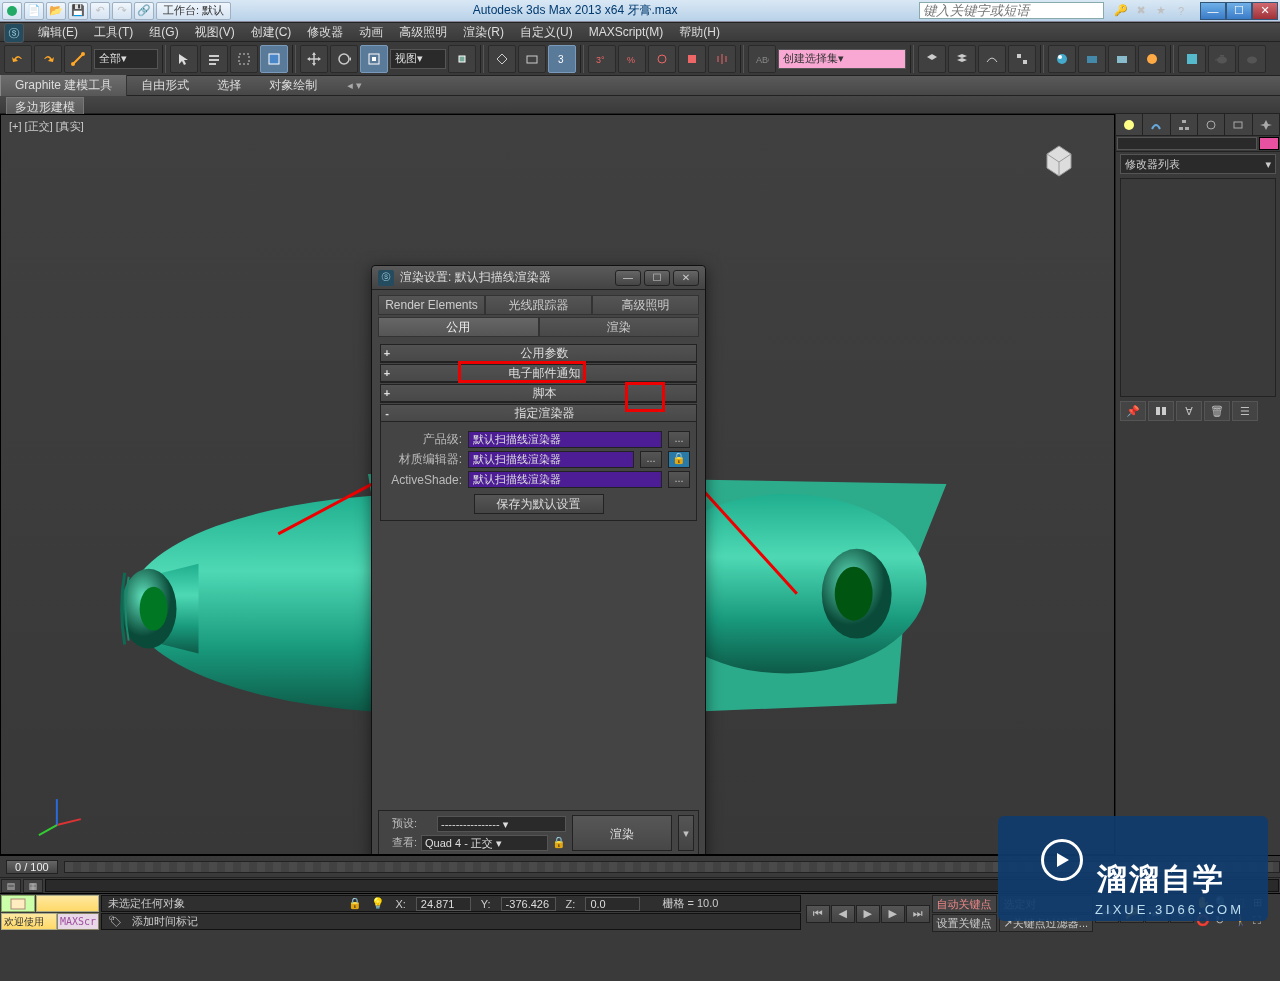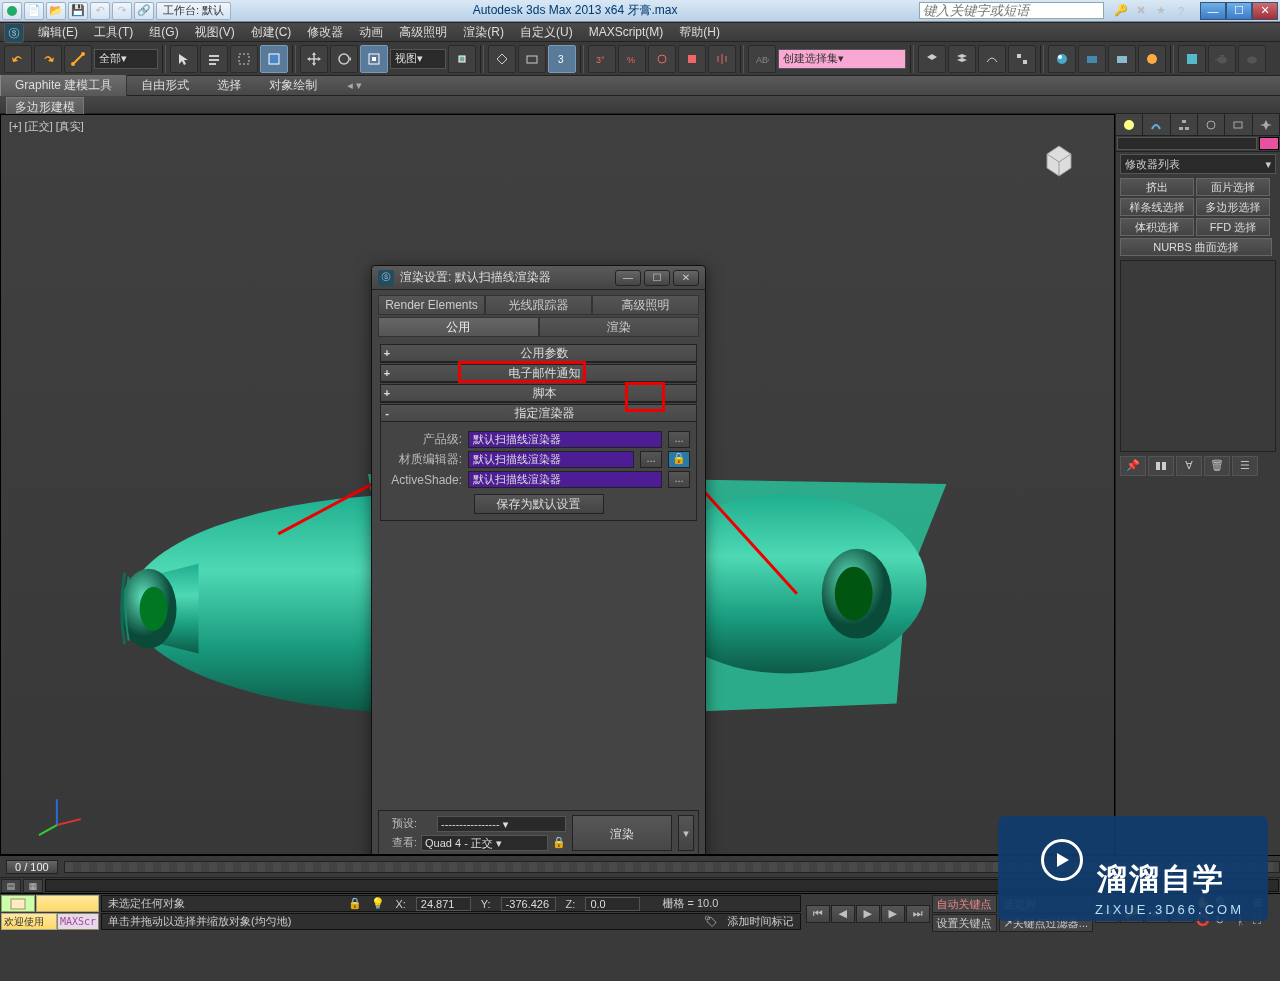--- a/index.html
+++ b/index.html
@@ -522,29 +522,20 @@
         </div>
     </div>
     <div class="colorbar">
       <div class="namebox"></div>
       <div class="swatch"></div>
     </div>
     <div class="modlist">
         <span>修改器列表</span>
         <span style="margin-left:auto">▾</span>
       </div>
-    <div class="modbtns">
-      <div class="mb">挤出</div>
-      <div class="mb">面片选择</div>
-      <div class="mb">样条线选择</div>
-      <div class="mb">多边形选择</div>
-      <div class="mb">体积选择</div>
-      <div class="mb">FFD 选择</div>
-      <div class="mb" style="width:152px;">NURBS 曲面选择</div>
-    </div>
     <div class="stack"></div>
     <div class="stack-btns">
       <div class="sb">📌</div>
       <div class="sb">
           <svg width="14" height="12">
             <rect x="2" y="2" width="4" height="8" fill="#ccc"></rect>
             <rect x="8" y="2" width="4" height="8" fill="#ccc"></rect>
           </svg>
         </div>
       <div class="sb">∀</div>
@@ -587,21 +578,20 @@
       <span style="color:#f80">💡</span>
       <span>X:</span>
         <span class="cf">24.871</span>
       <span>Y:</span>
         <span class="cf">-376.426</span>
       <span>Z:</span>
         <span class="cf">0.0</span>
       <span style="margin-left:12px">栅格 = 10.0</span>
     </div>
     <div class="line">
-      <span style="flex:1">单击并拖动以选择并缩放对象(均匀地)</span>
       <span>🏷</span>
       <span>添加时间标记</span>
     </div>
   </div>
   <div class="right">
     <div class="playback">
       <div class="pb">⏮</div>
       <div class="pb">◀</div>
       <div class="pb">▶</div>
       <div class="pb">▶</div>

